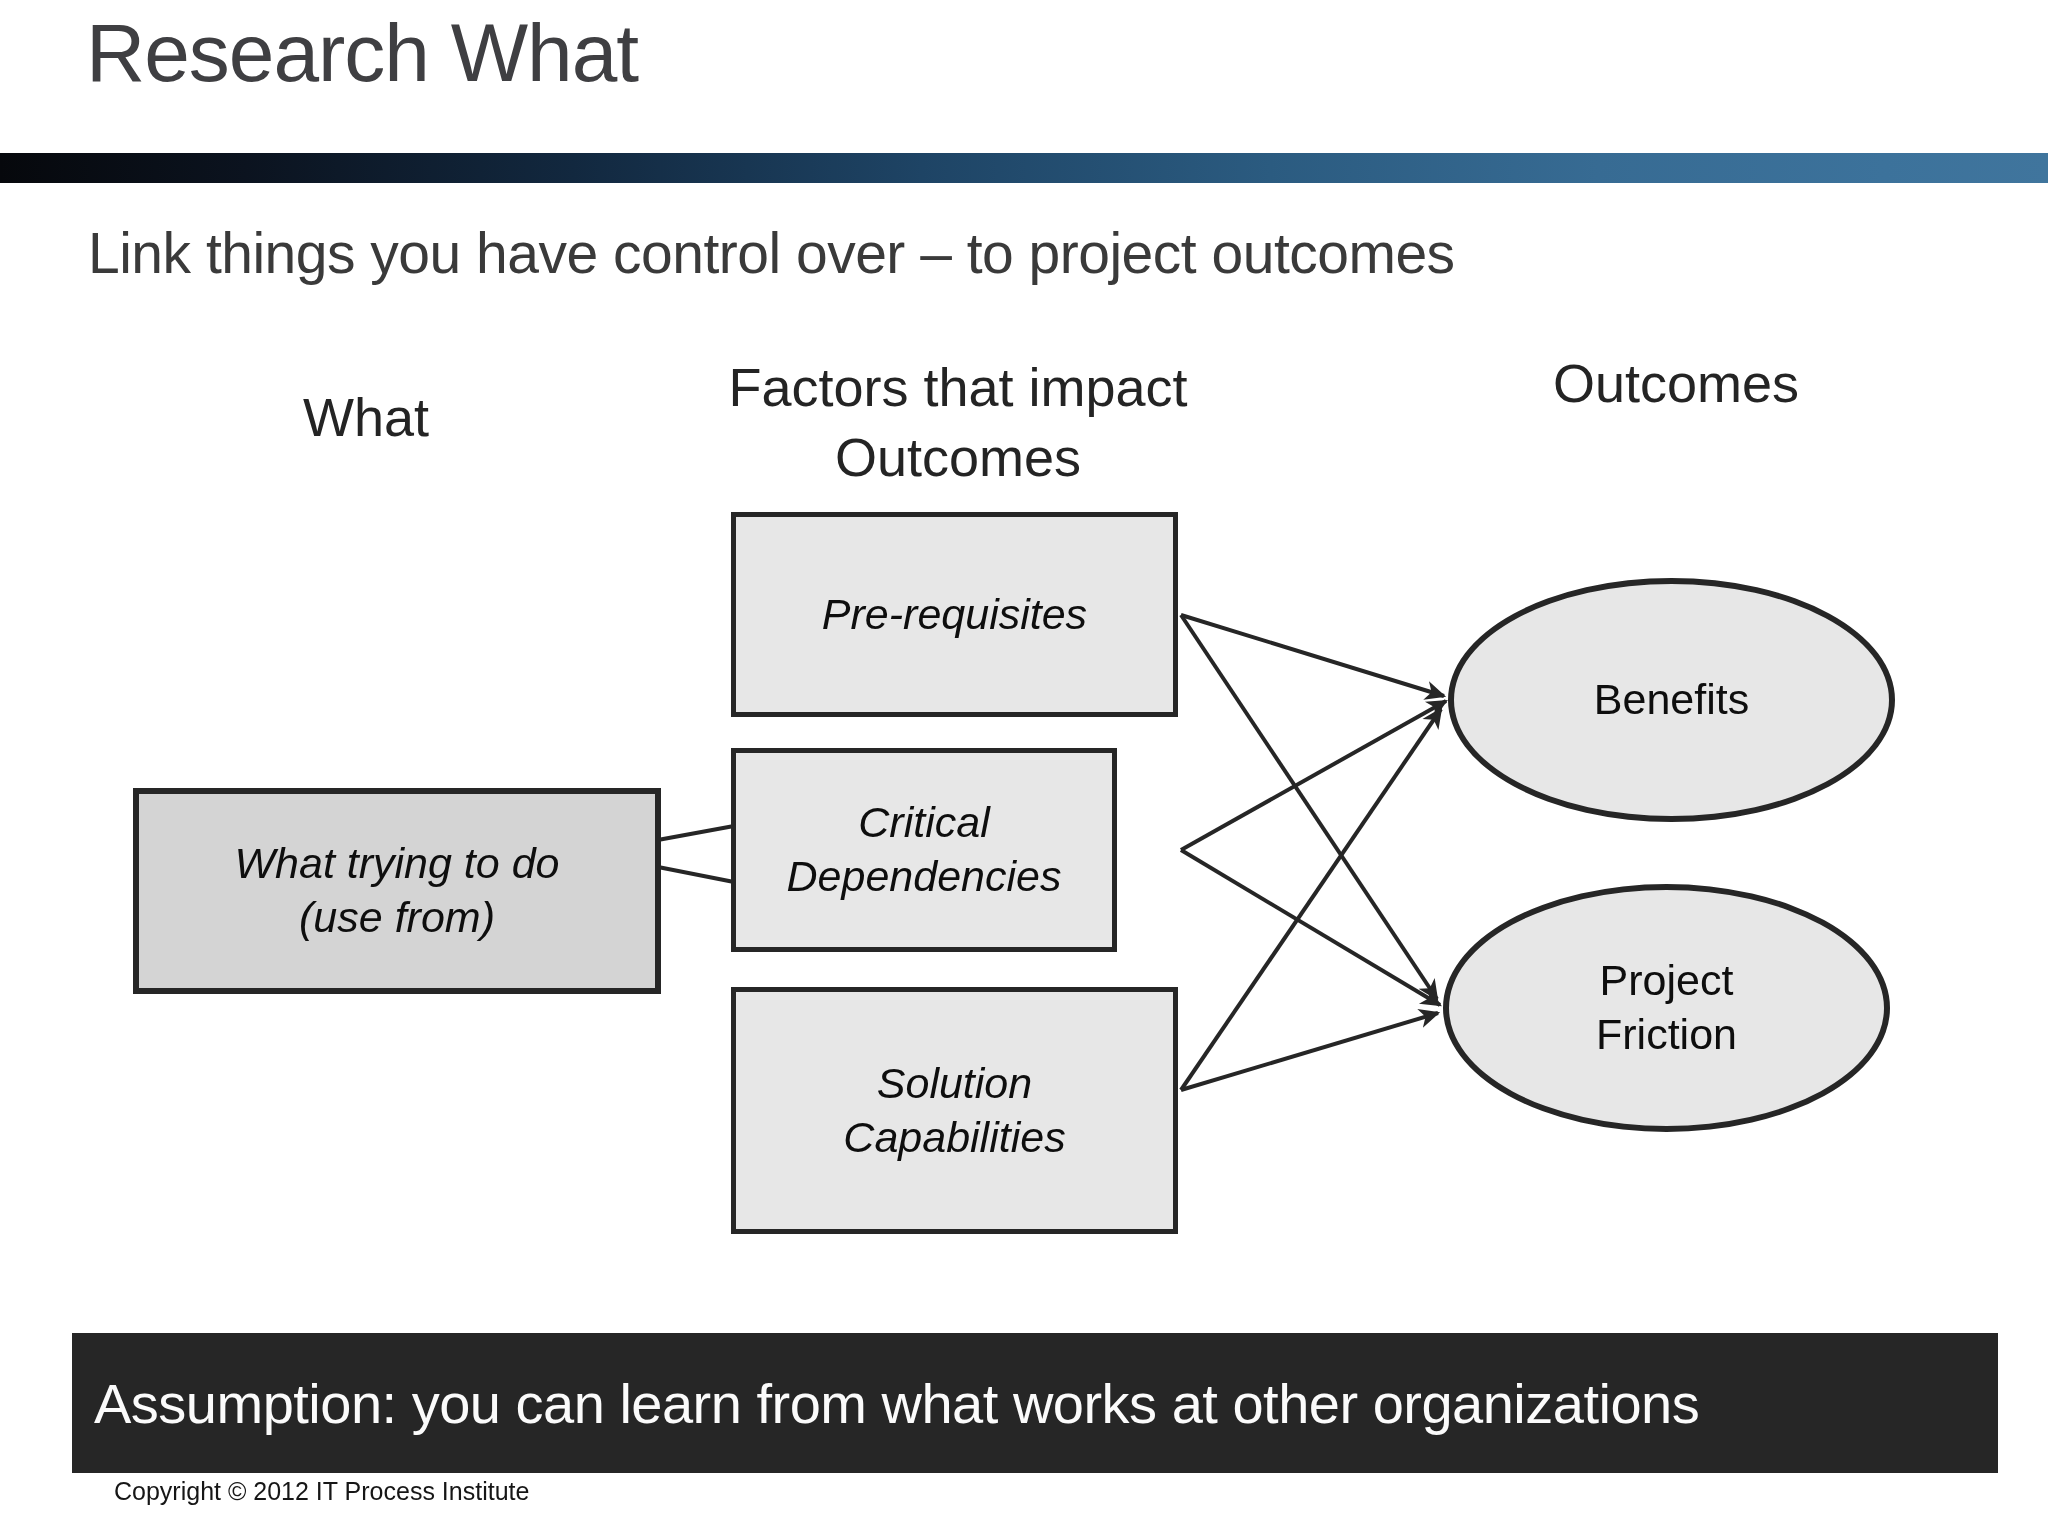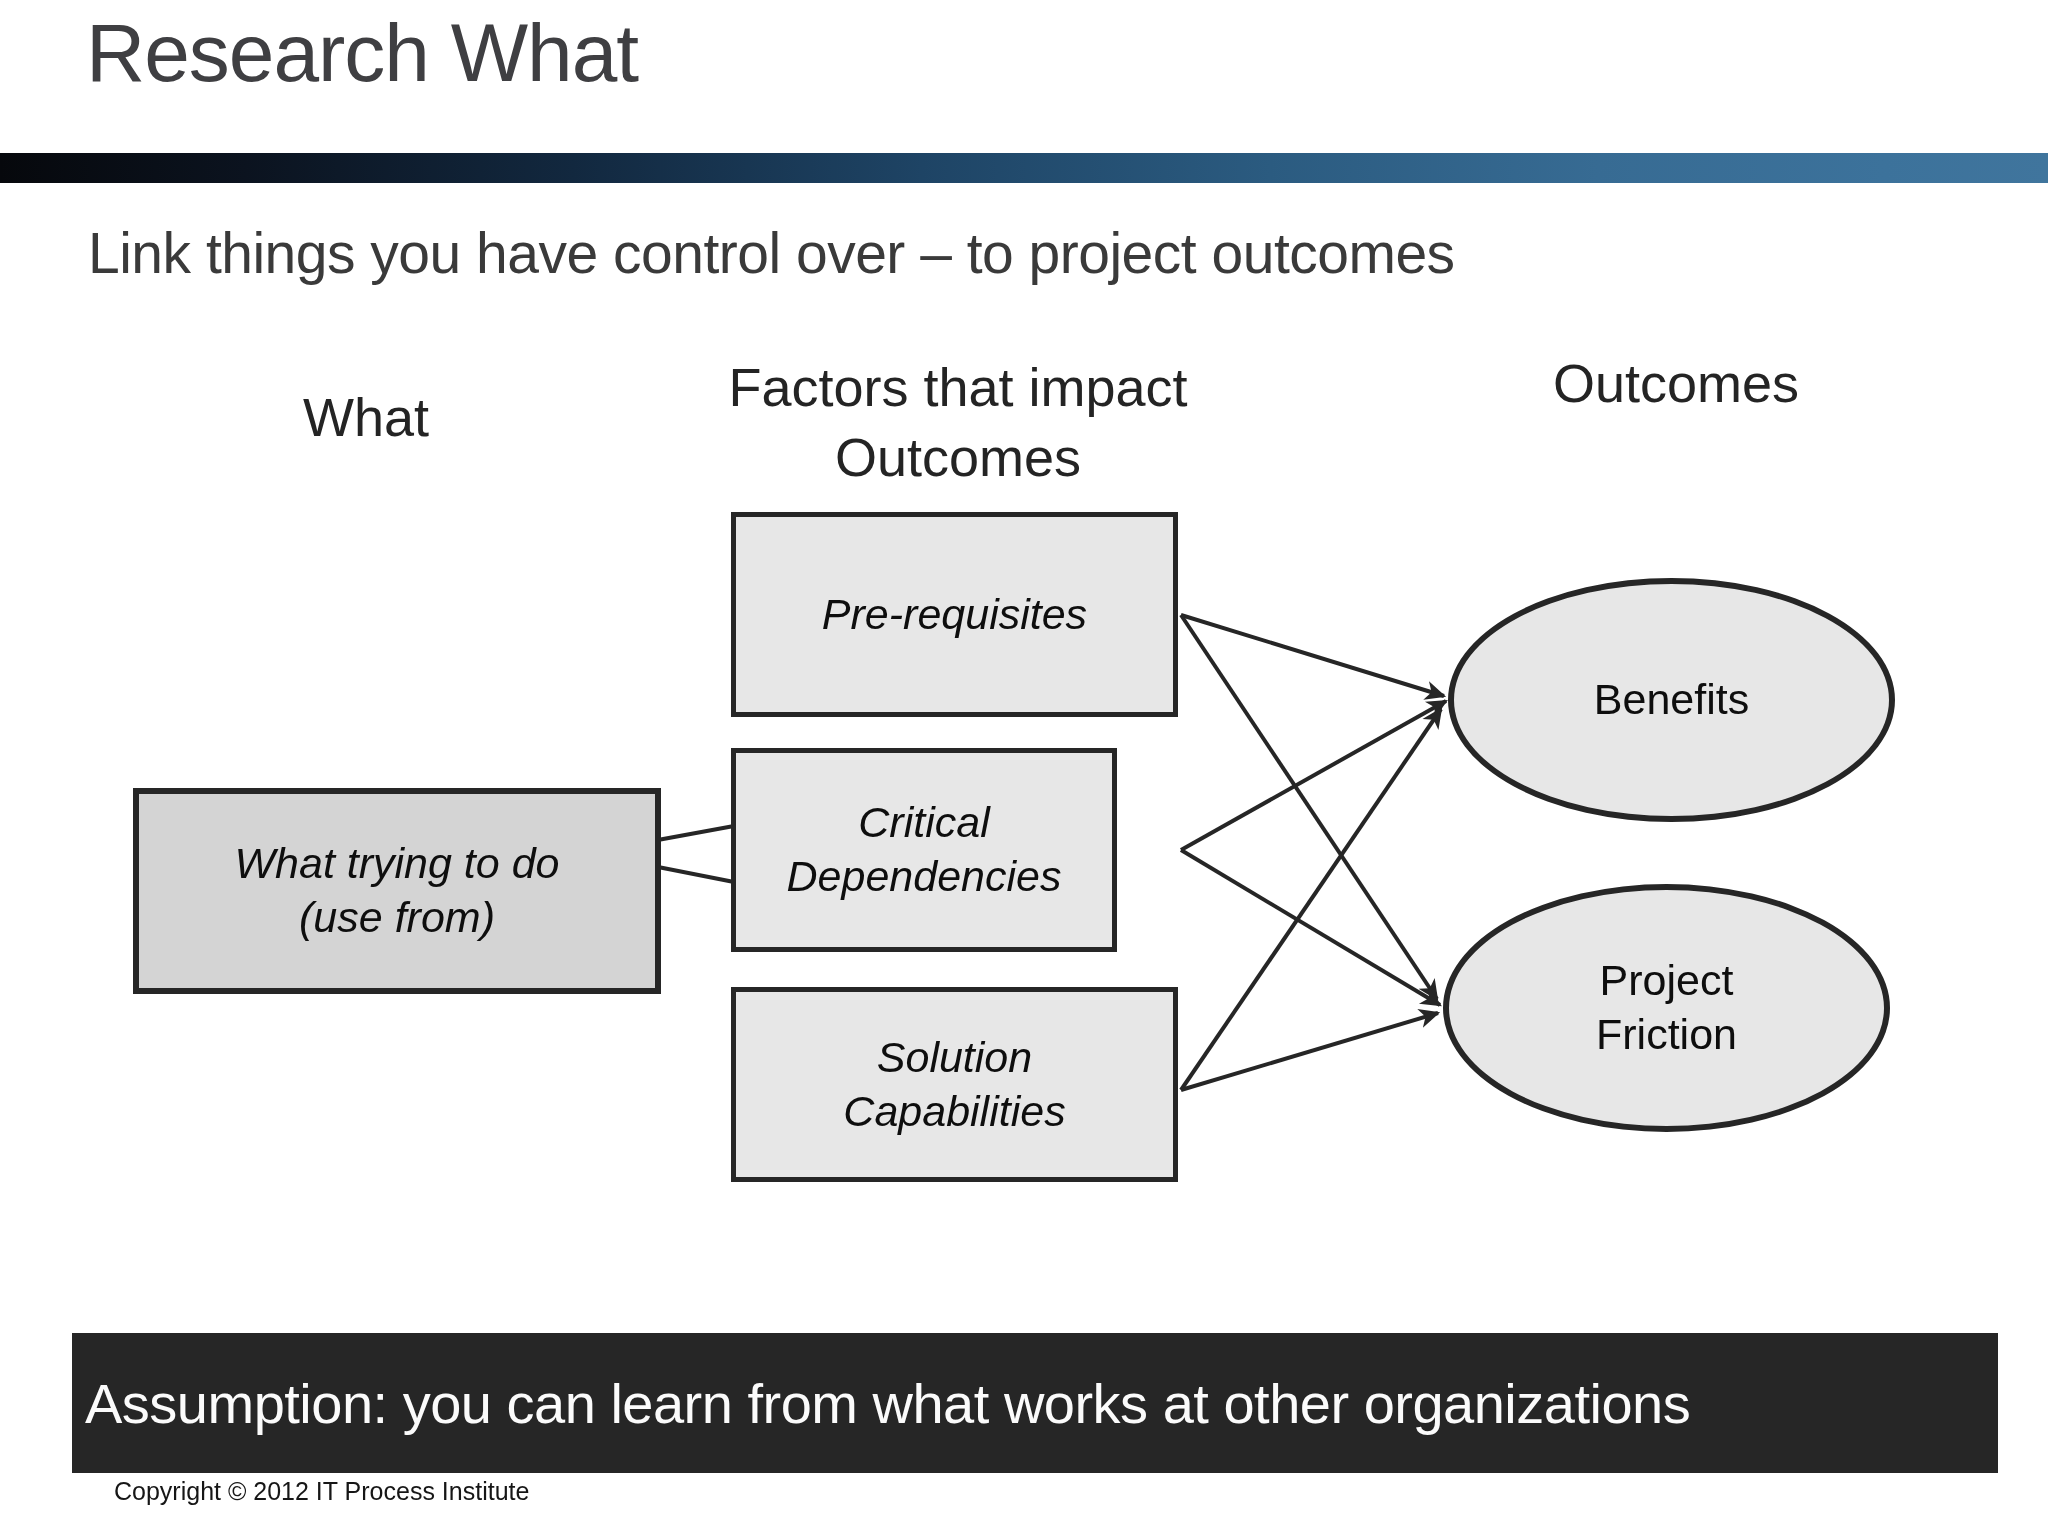--- a/index.html
+++ b/index.html
@@ -75,34 +75,34 @@
     border-width: 6px;
   }
   .node.ellipse {
     background: var(--node-fill, #e7e7e7);
     border: 6px solid var(--node-border, #262626);
     border-radius: 50%;
   }
   .node.what      { left: 133px;  top: 788px; width: 528px; height: 206px; }
   .node.pre       { left: 731px;  top: 512px; width: 447px; height: 205px; }
   .node.cd        { left: 731px;  top: 748px; width: 386px; height: 204px; }
-  .node.sc        { left: 731px;  top: 987px; width: 447px; height: 195px; }
+  .node.sc        { left: 731px;  top: 987px; width: 447px; height: 247px; }
   .node.benefits  { left: 1448px; top: 578px; width: 447px; height: 244px; }
   .node.pf        { left: 1443px; top: 884px; width: 447px; height: 248px; }
 
   .banner {
     position: absolute;
     left: 72px; top: 1333px;
     width: 1926px; height: 140px;
     box-sizing: border-box;
     background: var(--banner-bg, #262626);
     color: var(--banner-text, #fbfbfb);
     display: flex;
     align-items: center;
-    padding-left: 13px;
+    padding-left: 22px;
     font-size: 56px;
     letter-spacing: -0.5px;
     white-space: nowrap;
   }
   .copyright {
     position: absolute;
     left: 114px; top: 1477px;
     font-size: 25px;
     color: var(--copyright-color, #161616);
     white-space: nowrap;

